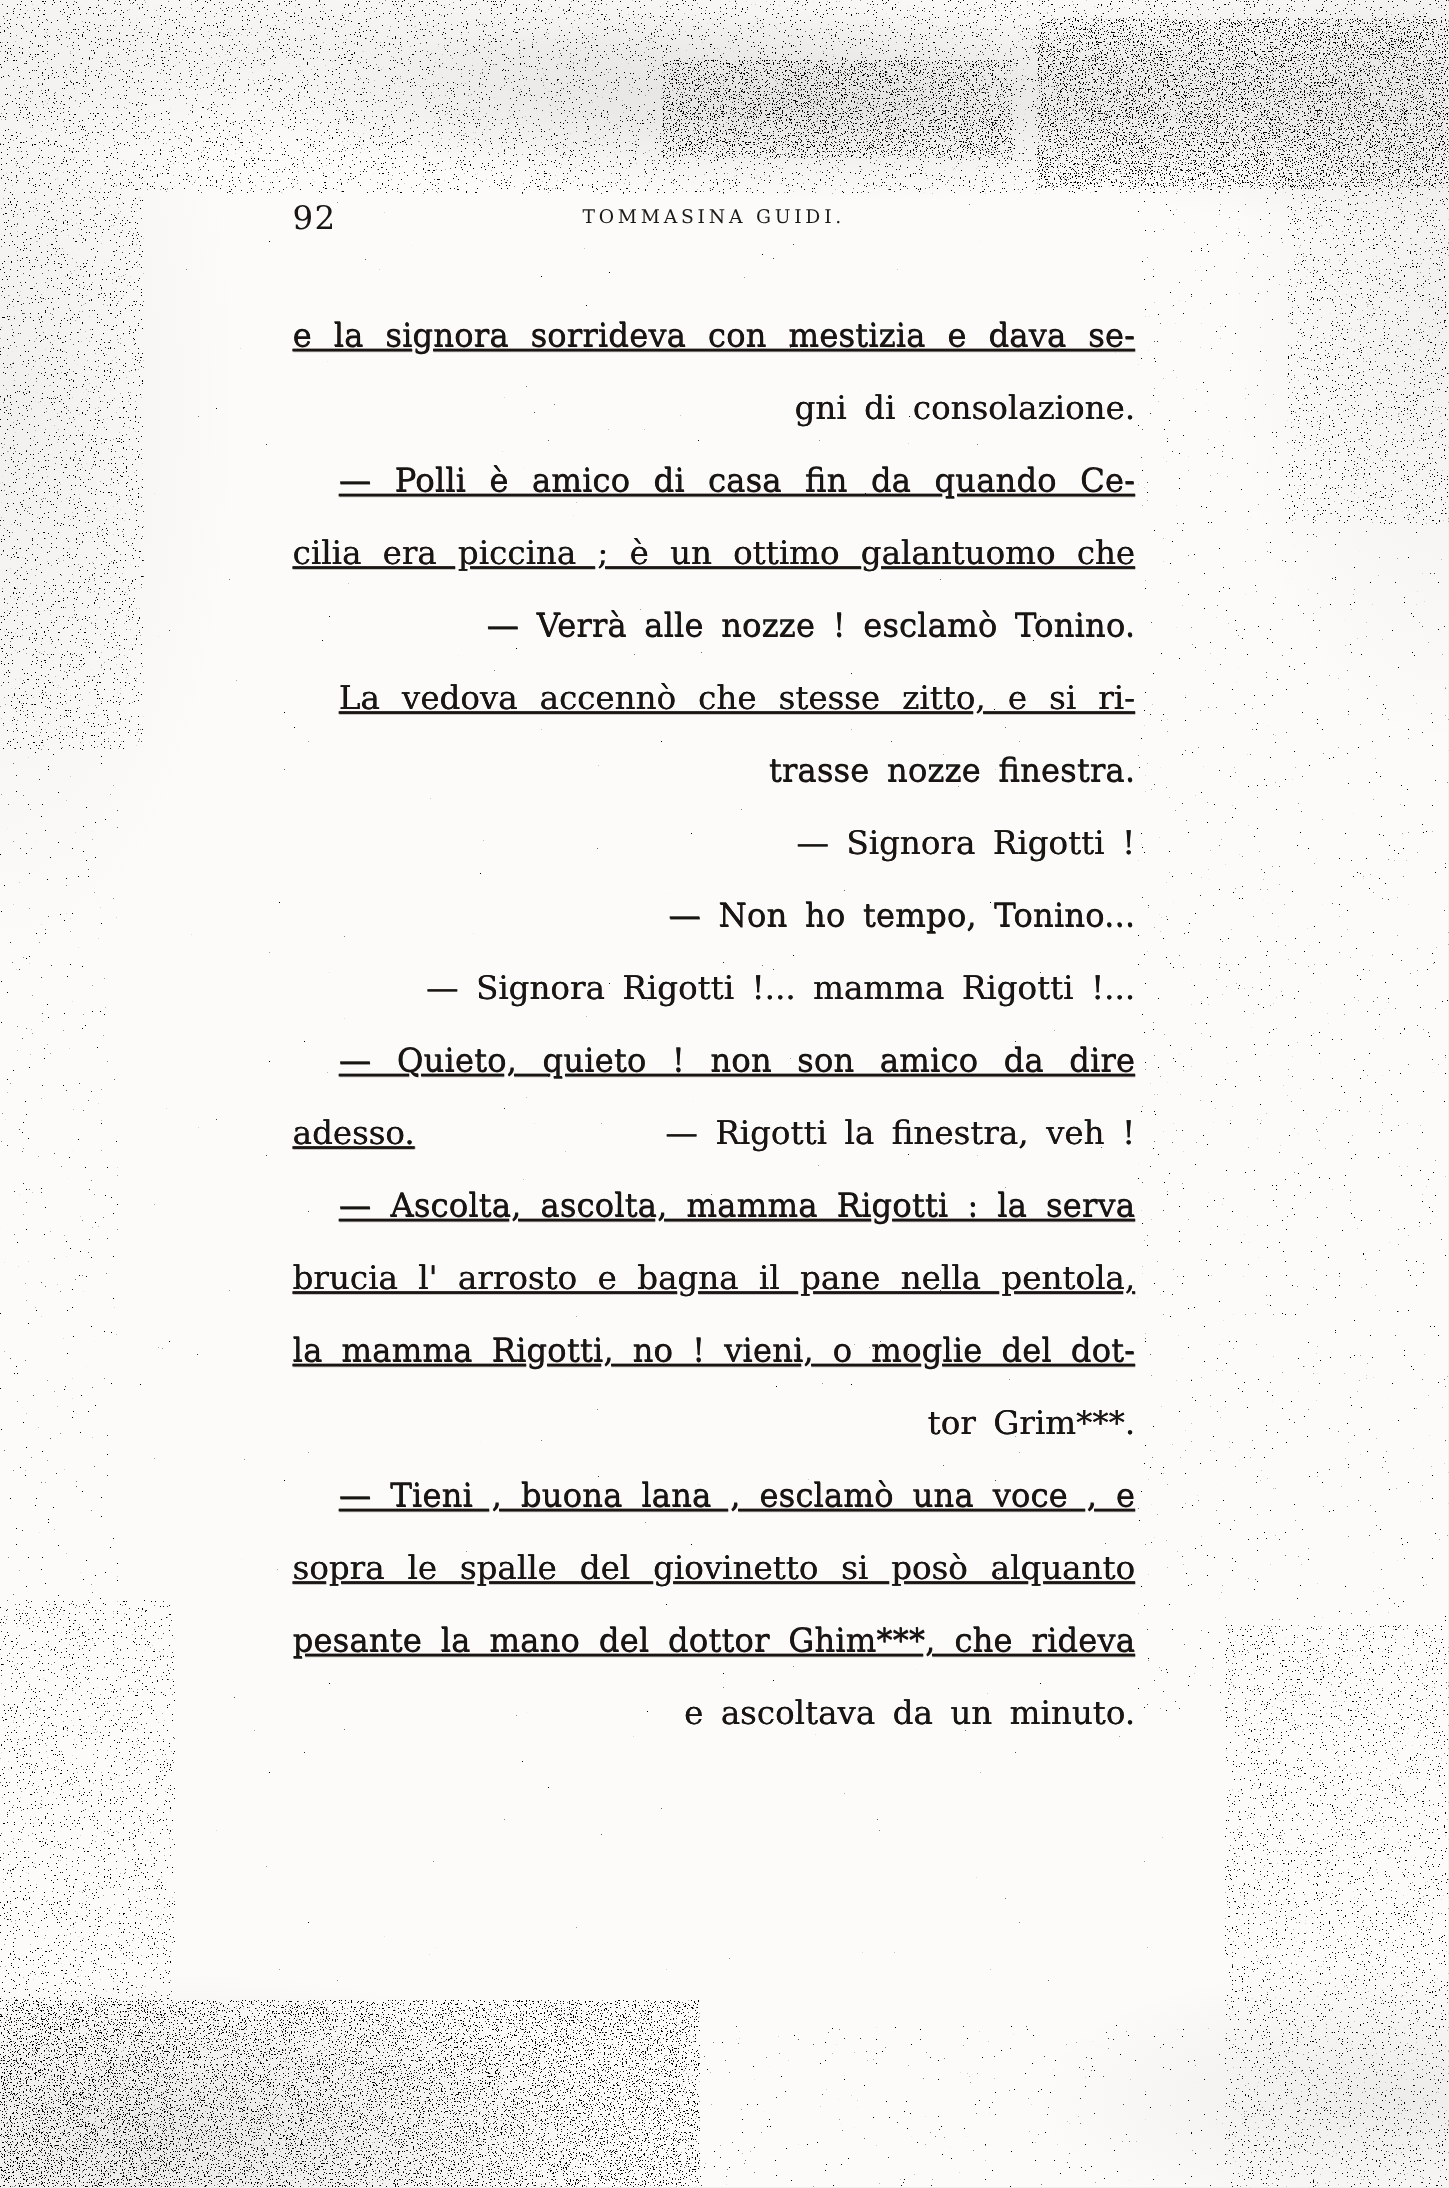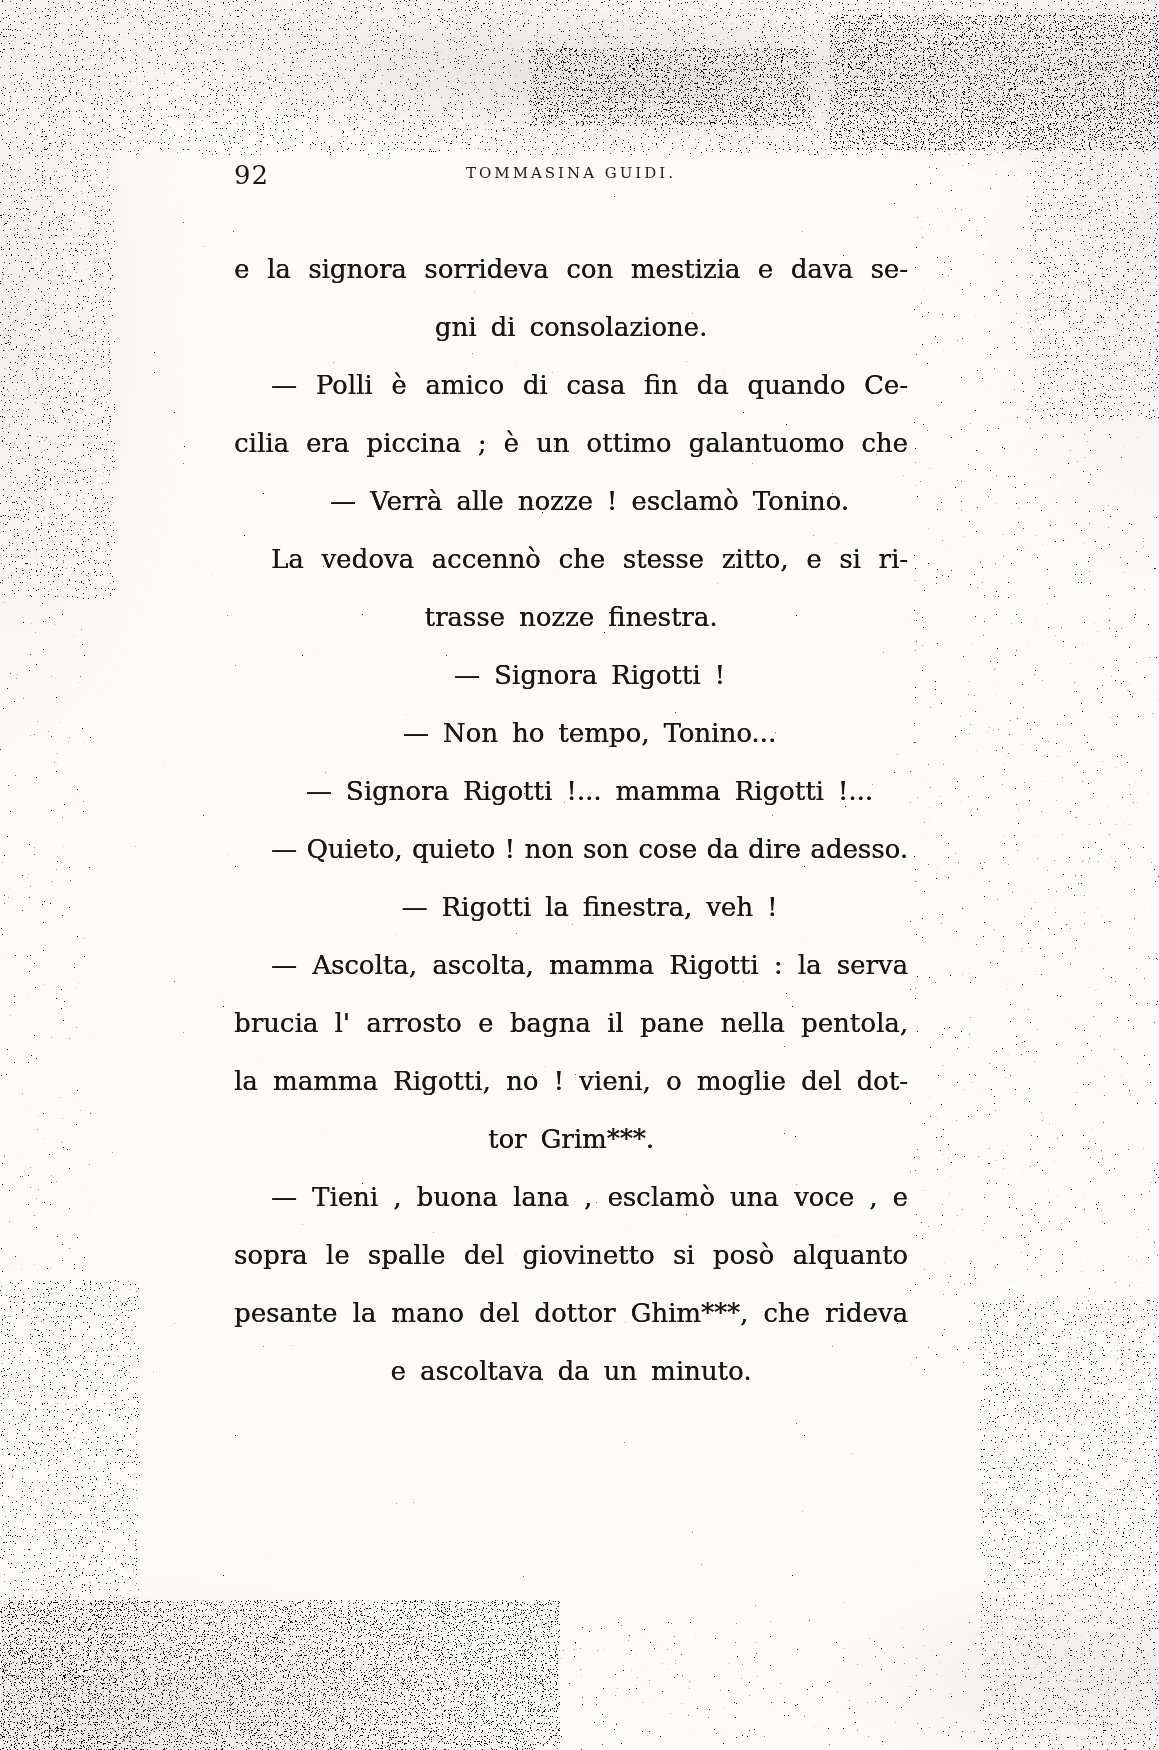--- a/index.html
+++ b/index.html
@@ -65,28 +65,29 @@
     position: absolute;
     left: 234px;
     top: 240px;
     width: 674px;
     font-size: 26px;
     text-shadow: 0.25px 0.25px 0 currentColor;
   }
   .line {
     height: 58px;
     line-height: 58px;
-    text-align: center;
+    text-align: right;
     word-spacing: 0.22em;
   }
   .line.indent { text-indent: 37px; }
   .line.just {
     text-align: justify;
     text-align-last: justify;
     word-spacing: normal;
+    text-decoration: underline;
   }
 </style>
 </head>
 <body>
 
 <div class="scan">
 
   <svg class="noise" width="1159" height="1750" viewBox="0 0 1159 1750" xmlns="http://www.w3.org/2000/svg">
     <defs>
       <filter id="f-dense" x="-5%" y="-5%" width="110%" height="110%">
@@ -135,21 +136,21 @@
       <div class="line just">e la signora sorrideva con mestizia e dava se-</div>
       <div class="line">gni di consolazione.</div>
       <div class="line indent just">— Polli è amico di casa fin da quando Ce-</div>
       <div class="line just">cilia era piccina ; è un ottimo galantuomo che</div>
       <div class="line indent">— Verrà alle nozze ! esclamò Tonino.</div>
       <div class="line indent just">La vedova accennò che stesse zitto, e si ri-</div>
       <div class="line">trasse nozze finestra.</div>
       <div class="line indent">— Signora Rigotti !</div>
       <div class="line indent">— Non ho tempo, Tonino...</div>
       <div class="line indent">— Signora Rigotti !... mamma Rigotti !...</div>
-      <div class="line indent just">— Quieto, quieto ! non son cose da dire adesso.</div>
+      <div class="line indent just">— Quieto, quieto ! non son amico da dire adesso.</div>
       <div class="line indent">— Rigotti la finestra, veh !</div>
       <div class="line indent just">— Ascolta, ascolta, mamma Rigotti : la serva</div>
       <div class="line just">brucia l' arrosto e bagna il pane nella pentola,</div>
       <div class="line just">la mamma Rigotti, no ! vieni, o moglie del dot-</div>
       <div class="line">tor Grim***.</div>
       <div class="line indent just">— Tieni , buona lana , esclamò una voce , e</div>
       <div class="line just">sopra le spalle del giovinetto si posò alquanto</div>
       <div class="line just">pesante la mano del dottor Ghim***, che rideva</div>
       <div class="line">e ascoltava da un minuto.</div>
     </div>

